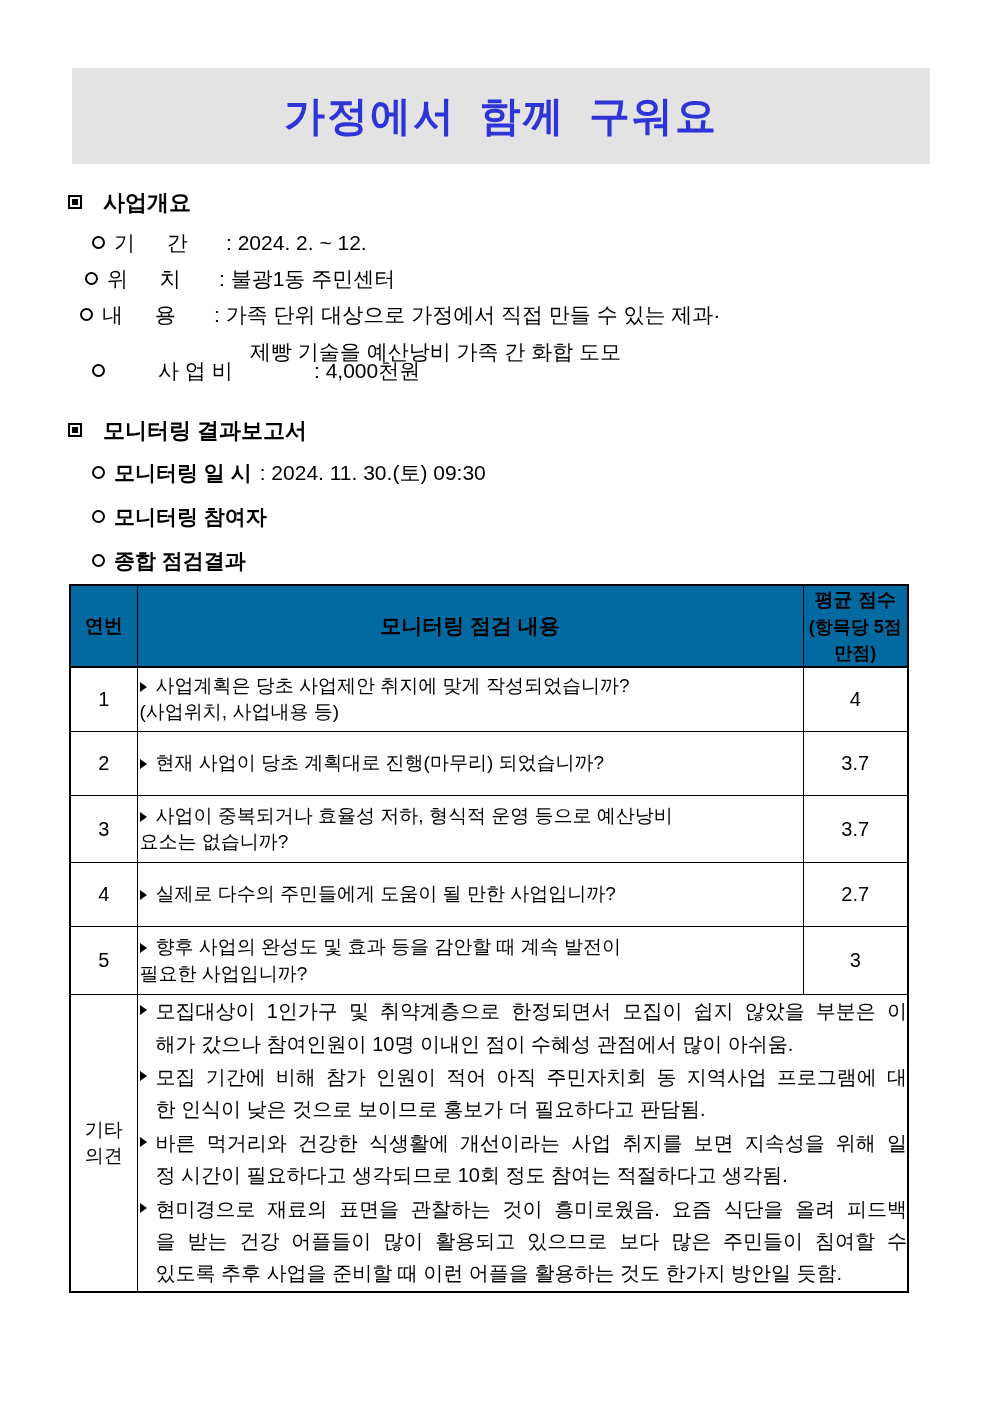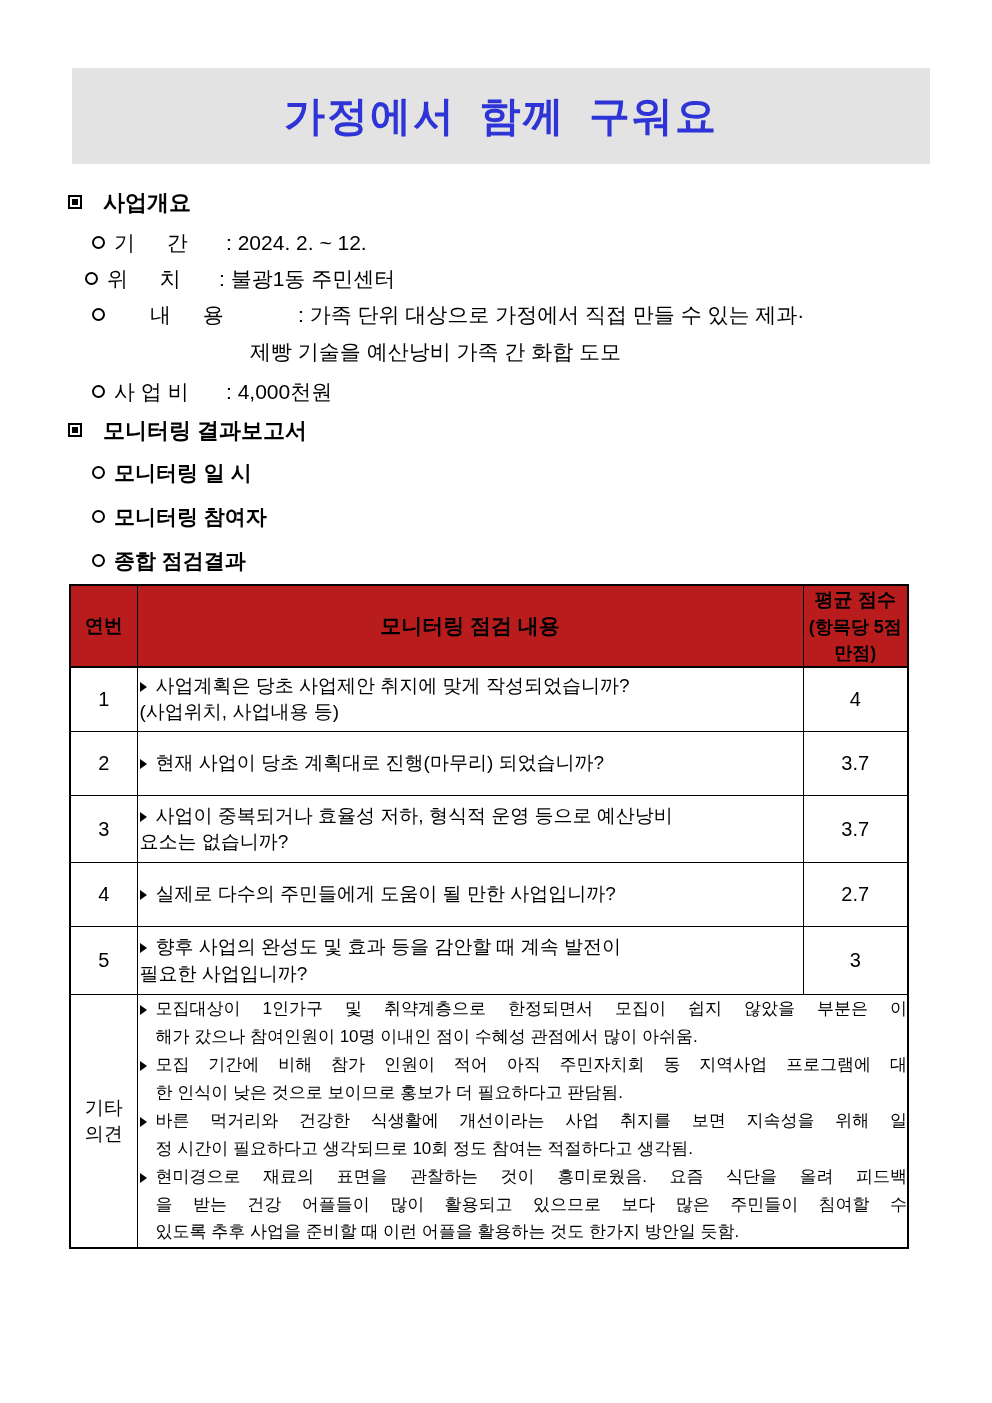--- a/index.html
+++ b/index.html
@@ -120,21 +120,21 @@
   table.mon td, table.mon th {
     border: 1px solid #000;
     padding: 0;
     vertical-align: middle;
   }
   .col-no   { width: 67px; }
   .col-body { width: 666px; }
   .col-avg  { width: 105px; }
 
   thead th {
-    background: #b91c1c;
+    background: #0369a1;
     font-weight: bold;
     text-align: center;
     border-bottom: 2.2px solid #000 !important;
   }
   .th-no {
     font-size: 19px;
     height: 68px;
   }
   .th-body { font-size: 21px; }
   .th-avg {
@@ -176,21 +176,21 @@
   .q-text .ln1 { display: block; white-space: nowrap; }
   .q-text .ln2 { display: block; white-space: nowrap; margin-left: -16px; }
 
   td.etc-label {
     text-align: center;
     font-size: 19px;
     line-height: 1.35;
   }
   td.etc-body {
     padding: 10px 8px 10px 10px;
-    font-size: 17px;
+    font-size: 20px;
     line-height: 1.62;
   }
   .etc-item {
     display: flex;
     align-items: flex-start;
     margin-bottom: 1px;
   }
   .etc-item .tri { margin-top: 10px; }
   .etc-text { flex: 1 1 auto; }
   .etc-text .just {
@@ -225,43 +225,44 @@
     <span class="lbl-w2">기 간</span>
     <span>: 2024. 2. ~ 12.</span>
   </div>
 
   <div class="bullet-line" style="left:85px; top:265px;">
     <span class="o-marker"></span>
     <span class="lbl-w2">위 치</span>
     <span>: 불광1동 주민센터</span>
   </div>
 
-  <div class="bullet-line" style="left:92px; top:301px;gap:36px;">
+  <div class="bullet-line" style="left:80px; top:301px;">
     <span class="o-marker"></span>
     <span class="lbl-w2">내 용</span>
     <span>: 가족 단위 대상으로 가정에서 직접 만들 수 있는 제과·</span>
   </div>
 
   <div class="cont-line" style="left:250px; top:338px;">제빵 기술을 예산낭비 가족 간 화합 도모</div>
 
-  <div class="bullet-line" style="left:92px; top:378px;">
+  <div class="bullet-line" style="left:92px; top:357px;gap:44px;">
     <span class="o-marker"></span>
     <span class="lbl-w">사 업 비</span>
     <span>: 4,000천원</span>
   </div>
 
   <div class="section-head" style="left:68px; top:416px;">
     <span class="sq-marker"></span>
     <span>모니터링 결과보고서</span>
   </div>
 
   <div class="bullet-line bold-line" style="left:92px; top:459px;">
     <span class="o-marker"></span>
     <span>모니터링 일 시</span>
     <span style="width:8px; display:inline-block;"></span>
+    <span style="font-weight:normal;">: 2024. 11. 30.(토) 09:30</span>
   </div>
 
   <div class="bullet-line bold-line" style="left:92px; top:503px;">
     <span class="o-marker"></span>
     <span>모니터링 참여자</span>
     <span style="width:8px; display:inline-block;"></span>
   </div>
 
   <div class="bullet-line bold-line" style="left:92px; top:547px;">
     <span class="o-marker"></span>

